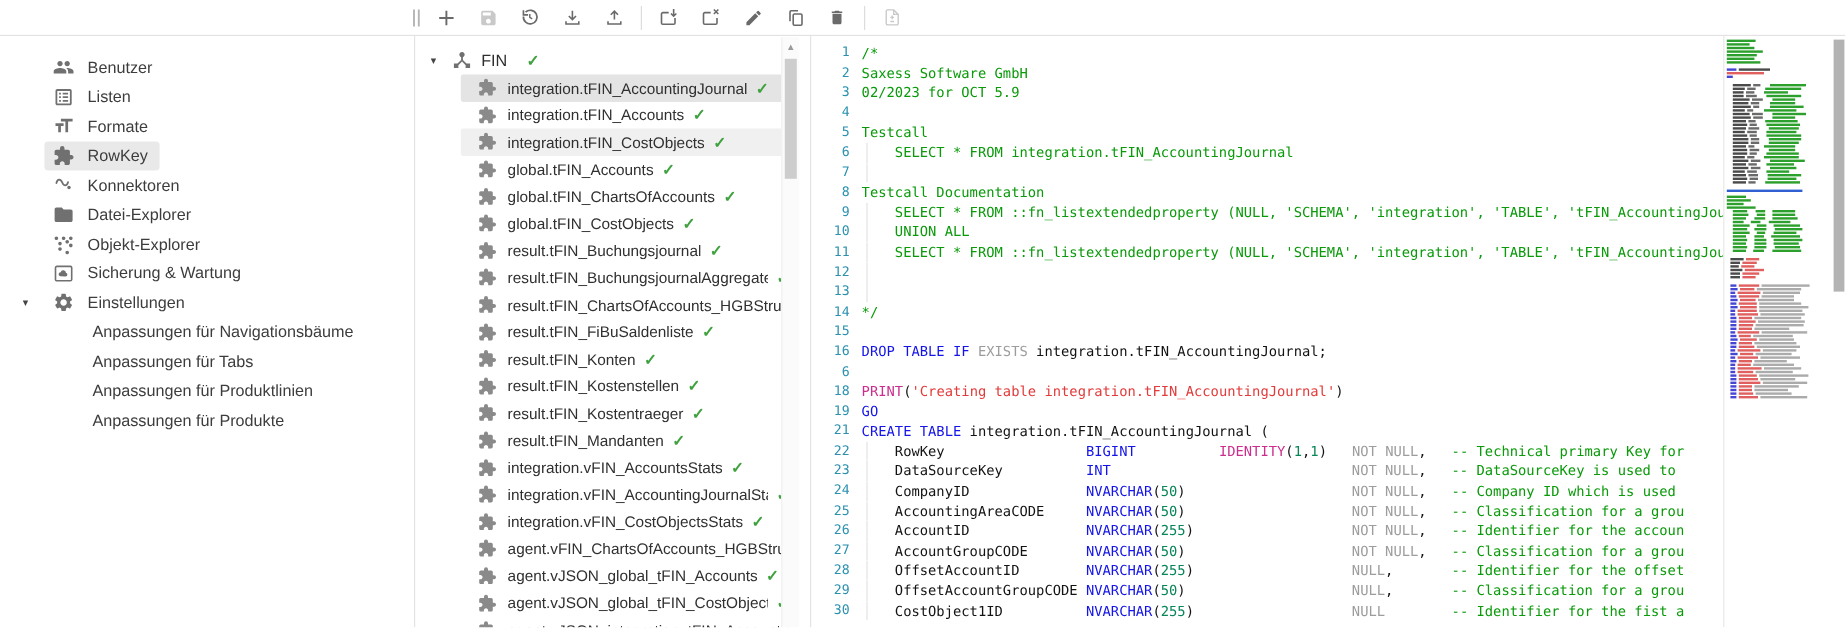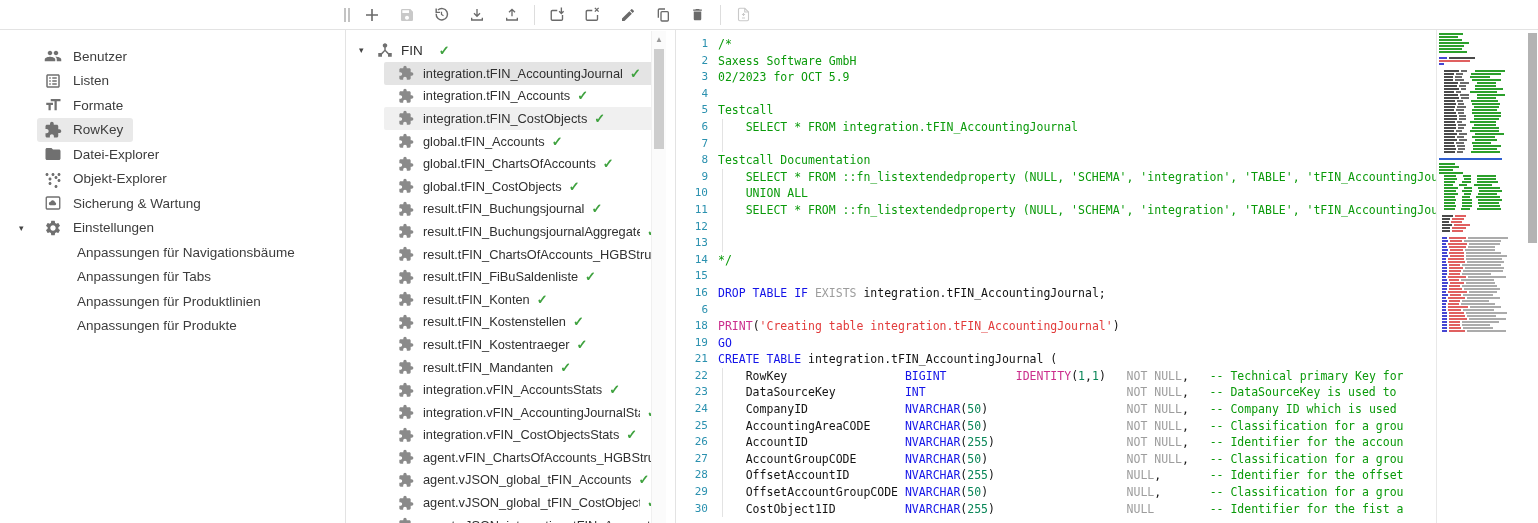--- a/index.html
+++ b/index.html
@@ -190,20 +190,32 @@
       </div>
       <div class="side-item">
         <span class="caret"></span>
         <span class="si-box sel">
           <span class="sicon">
             <svg viewBox="0 0 24 24" fill="currentColor">
               <path d="M20.5 11H19V7c0-1.1-.9-2-2-2h-4V3.5a2.5 2.5 0 0 0-5 0V5H4c-1.1 0-2 .9-2 2v3.8h1.5c1.5 0 2.7 1.2 2.7 2.7S5 16.2 3.5 16.2H2V20c0 1.1.9 2 2 2h3.8v-1.5c0-1.5 1.2-2.7 2.7-2.7 1.5 0 2.7 1.2 2.7 2.7V22H17c1.1 0 2-.9 2-2v-4h1.5c1.4 0 2.5-1.1 2.5-2.5S21.9 11 20.5 11z"></path>
             </svg>
           </span>
           <span class="slabel">RowKey</span>
+        </span>
+      </div>
+      <div class="side-item">
+        <span class="caret"></span>
+        <span class="si-box">
+          <span class="sicon">
+            <svg viewBox="0 0 24 24" fill="none" stroke="currentColor" stroke-width="2" stroke-linecap="round">
+              <path d="M4 10c1.3-5.5 5-4.5 6.5-.5s5.2 4.5 6.5-.5"></path>
+              <circle cx="18" cy="15" r="1.9" fill="currentColor" stroke="none"></circle>
+            </svg>
+          </span>
+          <span class="slabel">Konnektoren</span>
         </span>
       </div>
       <div class="side-item">
         <span class="caret"></span>
         <span class="si-box">
           <span class="sicon">
             <svg viewBox="0 0 24 24" fill="currentColor">
               <path d="M10 4H4c-1.1 0-1.99.9-1.99 2L2 18c0 1.1.9 2 2 2h16c1.1 0 2-.9 2-2V8c0-1.1-.9-2-2-2h-8l-2-2z"></path>
             </svg>
           </span>

